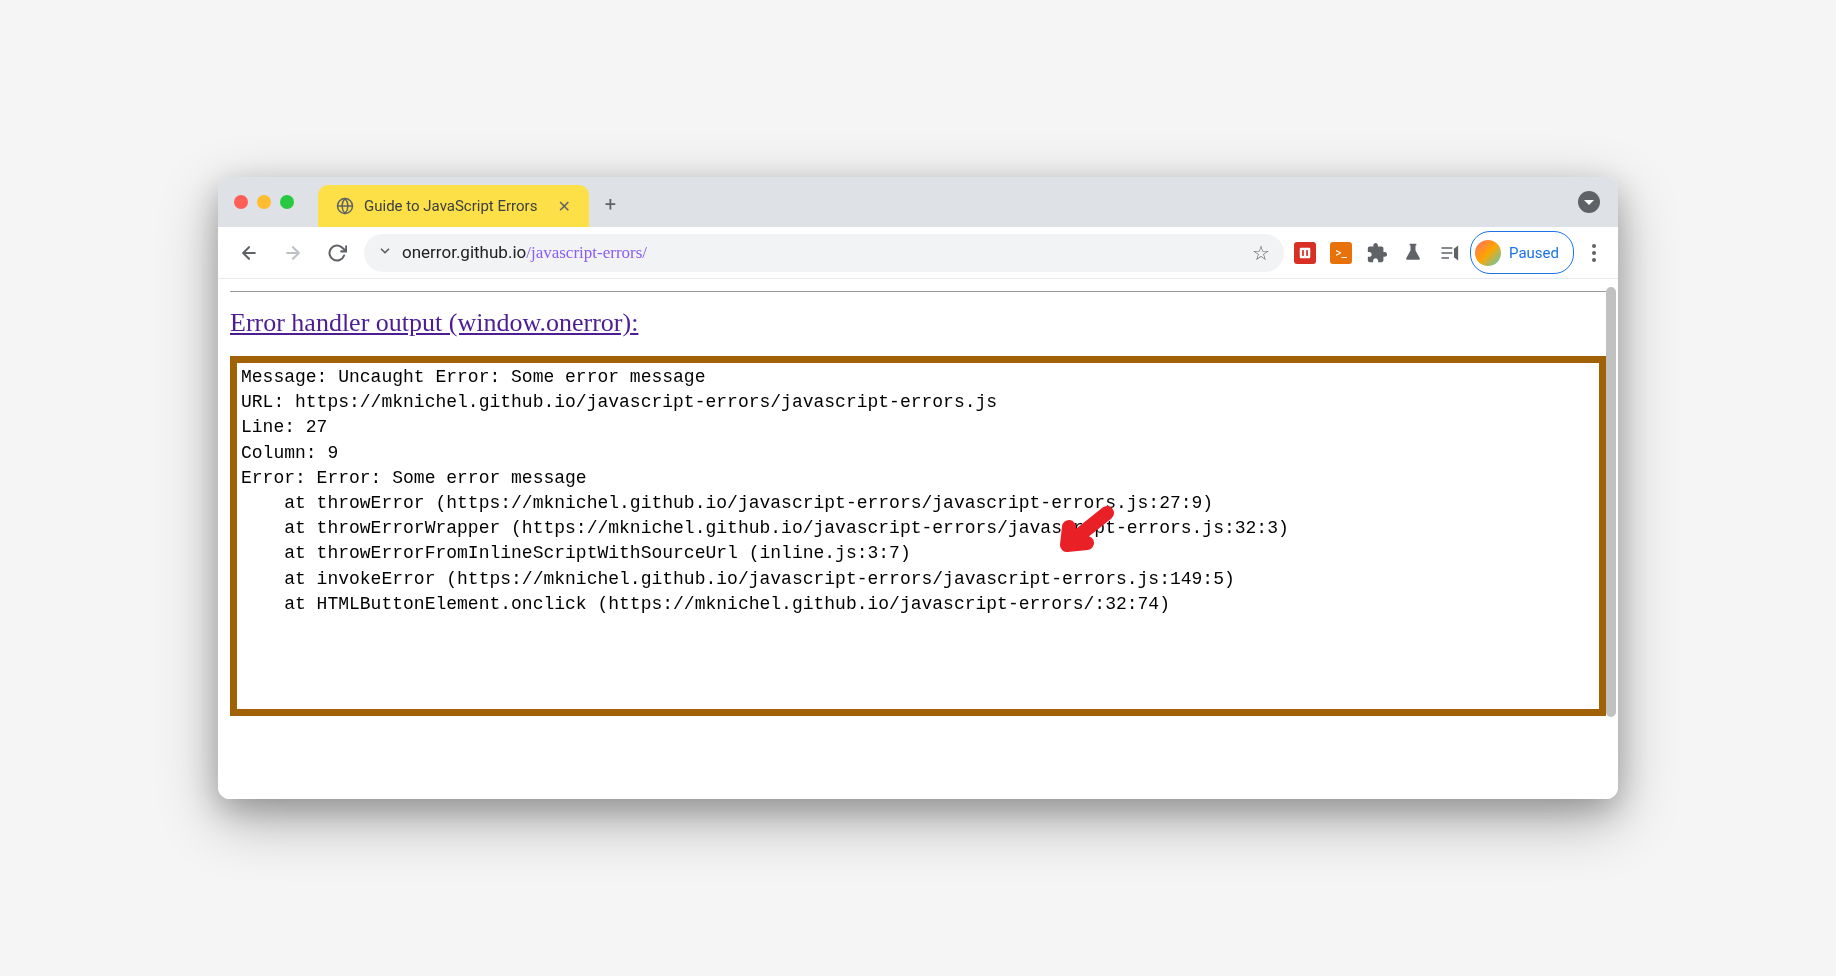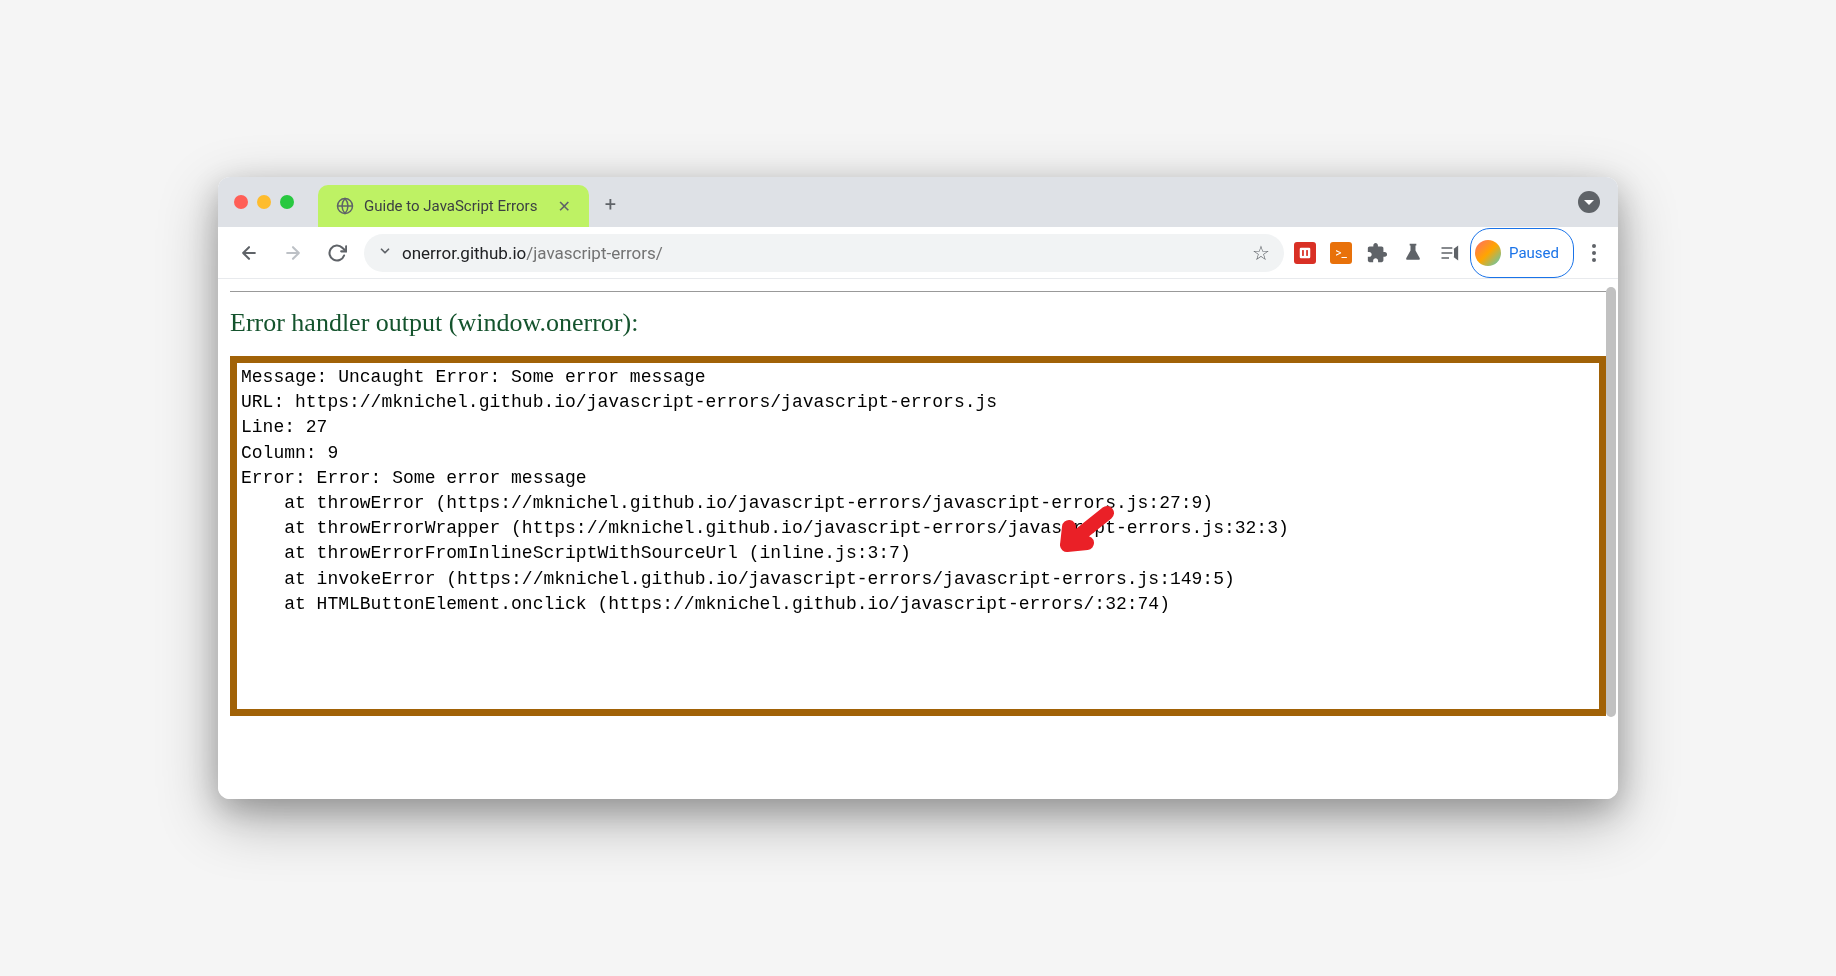--- a/index.html
+++ b/index.html
@@ -38,21 +38,21 @@
     }
     .traffic-light {
       width: 14px;
       height: 14px;
       border-radius: 50%;
     }
     .tl-red { background: #ff5f57; }
     .tl-yellow { background: #febc2e; }
     .tl-green { background: #28c840; }
     .tab {
-      background: #bef264;
+      background: #fde047;
       border-radius: 10px 10px 0 0;
       padding: 10px 18px;
       display: flex;
       align-items: center;
       gap: 10px;
       margin-top: 8px;
       height: 42px;
       position: relative;
     }
     .tab-favicon {
@@ -133,21 +133,21 @@
       gap: 10px;
     }
     .addr-prefix-icon {
       color: #5f6368;
     }
     .url-text {
       flex: 1;
       font-size: 17px;
       color: #202124;
     }
-    .url-path { color: #737373; }
+    .url-path { color: #8b5cf6; font-family: Liberation Serif, serif; }
     .star-icon {
       color: #5f6368;
       font-size: 20px;
     }
     .ext-icons {
       display: flex;
       align-items: center;
       gap: 14px;
     }
     .ext-icon {
@@ -170,21 +170,21 @@
       align-items: center;
       justify-content: center;
     }
     .profile-chip {
       display: flex;
       align-items: center;
       gap: 8px;
       border: 1.5px solid #1a73e8;
       border-radius: 20px;
       padding: 4px 14px 4px 4px;
-      height: 50px;
+      height: 43px;
     }
     .avatar {
       width: 26px;
       height: 26px;
       border-radius: 50%;
       background: linear-gradient(135deg, #ff6b6b, #ffa500, #4ecdc4);
     }
     .paused-text {
       color: #1a73e8;
       font-size: 15px;
@@ -218,22 +218,23 @@
       top: 8px;
       width: 10px;
       height: 430px;
       background: #c1c1c1;
       border-radius: 5px;
     }
     .heading {
       font-family: "Times New Roman", Times, serif;
       font-size: 26px;
       font-weight: normal;
-      color: #14532d;
+      color: #4c1d95;
       margin-bottom: 18px;
+      text-decoration: underline;
     }
     .output-box {
       border: 7px solid #a16207;
       font-family: "Courier New", Courier, monospace;
       font-size: 18px;
       line-height: 1.4;
       white-space: pre;
       padding: 2px 4px;
       overflow: hidden;
       position: relative;

